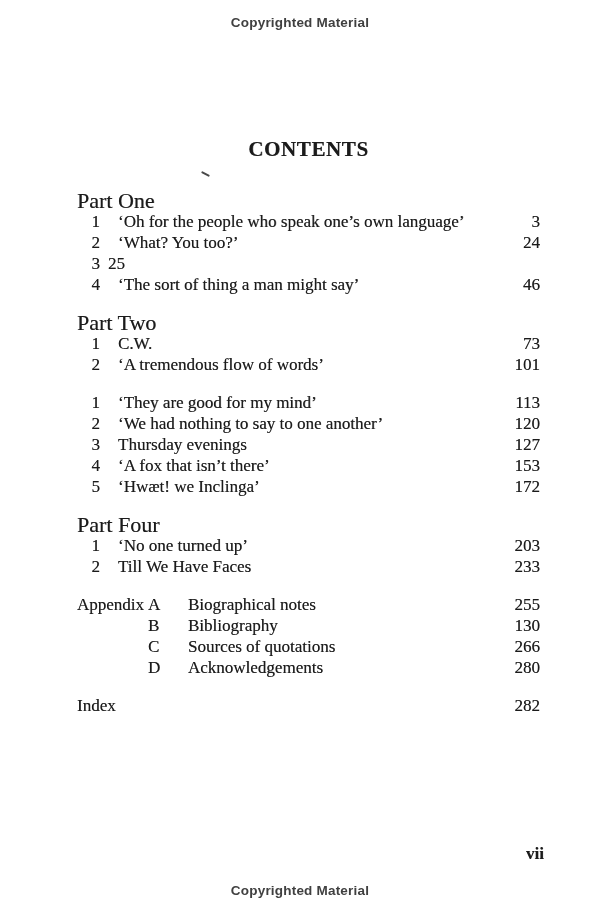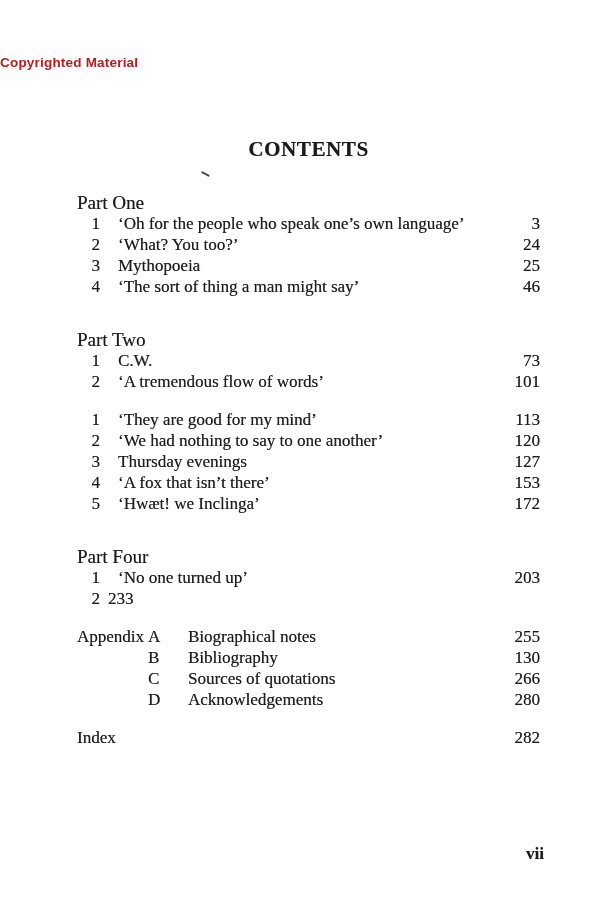--- a/index.html
+++ b/index.html
@@ -9,27 +9,26 @@
     height: 917px;
     margin: 0 auto;
     background: #ffffff;
     font-family: "Liberation Serif", "DejaVu Serif", serif;
     color: #1b1b1b;
     overflow: hidden;
   }
   .copyright {
     position: absolute;
     left: 0; right: 0;
-    text-align: left;
+    text-align: center;
     font-family: "Liberation Sans", "DejaVu Sans", sans-serif;
     font-weight: bold;
     font-size: 13.5px;
     letter-spacing: 0.2px;
-    color: #b91c1c;
-    margin-top: 40px;
+    color: #404040;
   }
   .copyright.top { top: 15px; }
   .copyright.bottom { top: 883px; }
 
   .content {
     position: absolute;
     left: 77px;
     top: 139px;
     width: 463px;
     text-shadow: 0.3px 0 0 rgba(20,20,20,0.55);
@@ -37,23 +36,22 @@
   .toc-title {
     font-size: 21px;
     font-weight: 700;
     letter-spacing: 0.6px;
     line-height: 21px;
     margin: 0 0 30px 0;
     text-align: center;
   }
   .section { margin-top: 17px; }
   .section-heading {
-    font-size: 19px;
+    font-size: 22px;
     line-height: 21px;
-    margin-top: 32px;
   }
   .row {
     display: flex;
     font-size: 17px;
     line-height: 21px;
   }
   .num { flex: none; width: 23px; text-align: right; }
   .entry-title { flex: 1; padding-left: 18px; }
   .pageno { flex: none; text-align: right; padding-left: 8px; }
   .appendix-label { flex: none; width: 71px; }
@@ -98,21 +96,20 @@
         <span class="entry-title">‘Oh for the people who speak one’s own language’</span>
         <span class="pageno">3</span>
       </div>
       <div class="row">
         <span class="num">2</span>
         <span class="entry-title">‘What? You too?’</span>
         <span class="pageno">24</span>
       </div>
       <div class="row">
         <span class="num">3</span>
-        <span class="entry-title">Mythopoeia</span>
         <span class="pageno">25</span>
       </div>
       <div class="row">
         <span class="num">4</span>
         <span class="entry-title">‘The sort of thing a man might say’</span>
         <span class="pageno">46</span>
       </div>
     </div>
 
     <div class="section">
@@ -159,20 +156,21 @@
 
     <div class="section">
       <div class="section-heading">Part Four</div>
       <div class="row">
         <span class="num">1</span>
         <span class="entry-title">‘No one turned up’</span>
         <span class="pageno">203</span>
       </div>
       <div class="row">
         <span class="num">2</span>
+        <span class="entry-title">Till We Have Faces</span>
         <span class="pageno">233</span>
       </div>
     </div>
 
     <div class="section">
       <div class="row">
         <span class="appendix-label">Appendix</span>
         <span class="letter">A</span>
         <span class="entry-title" style="padding-left:0">Biographical notes</span>
         <span class="pageno">255</span>

